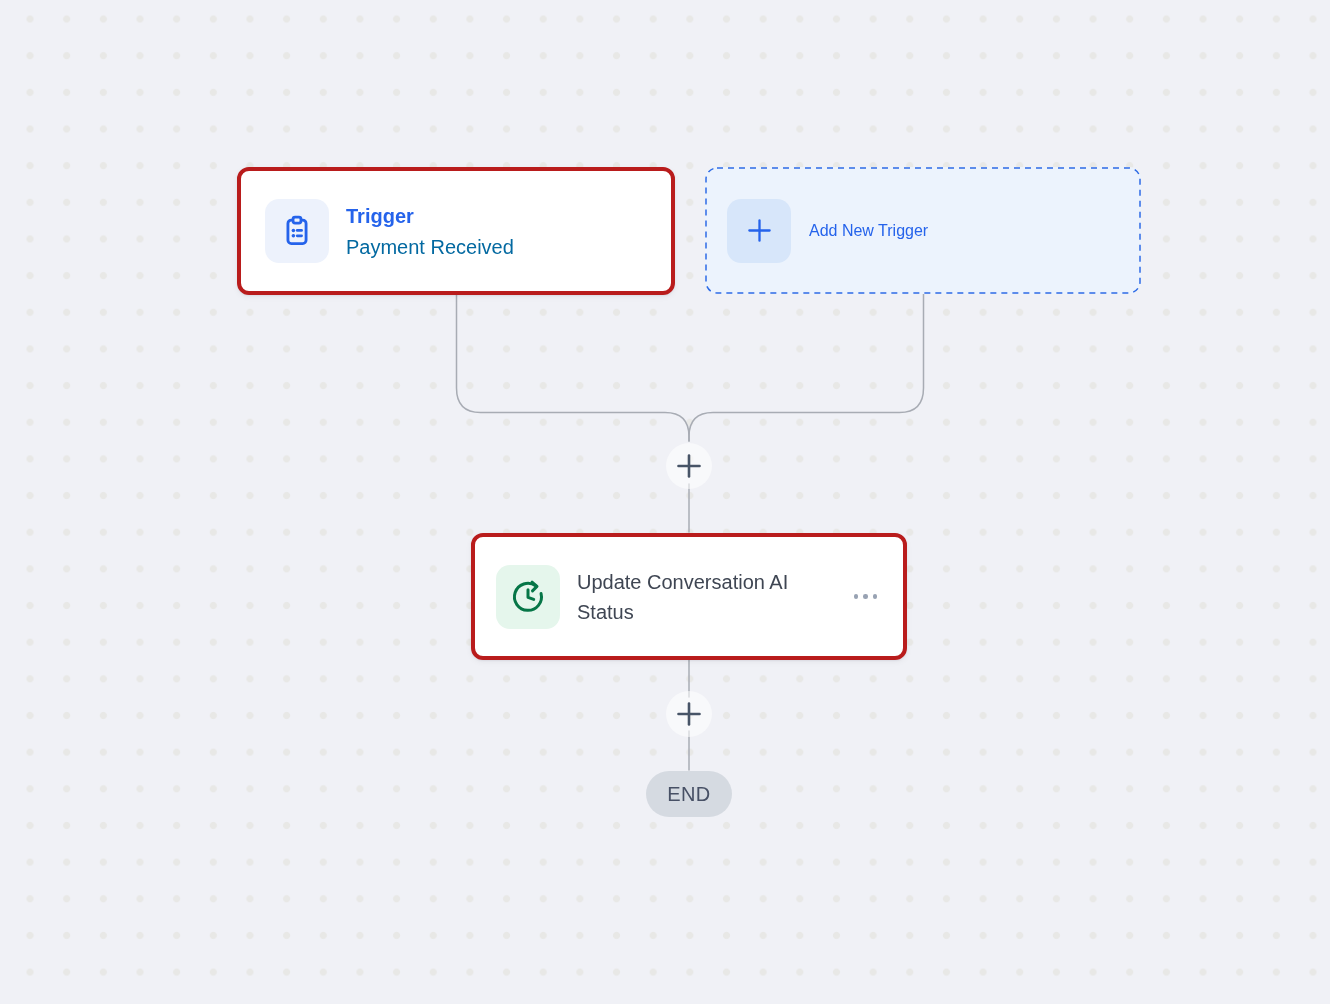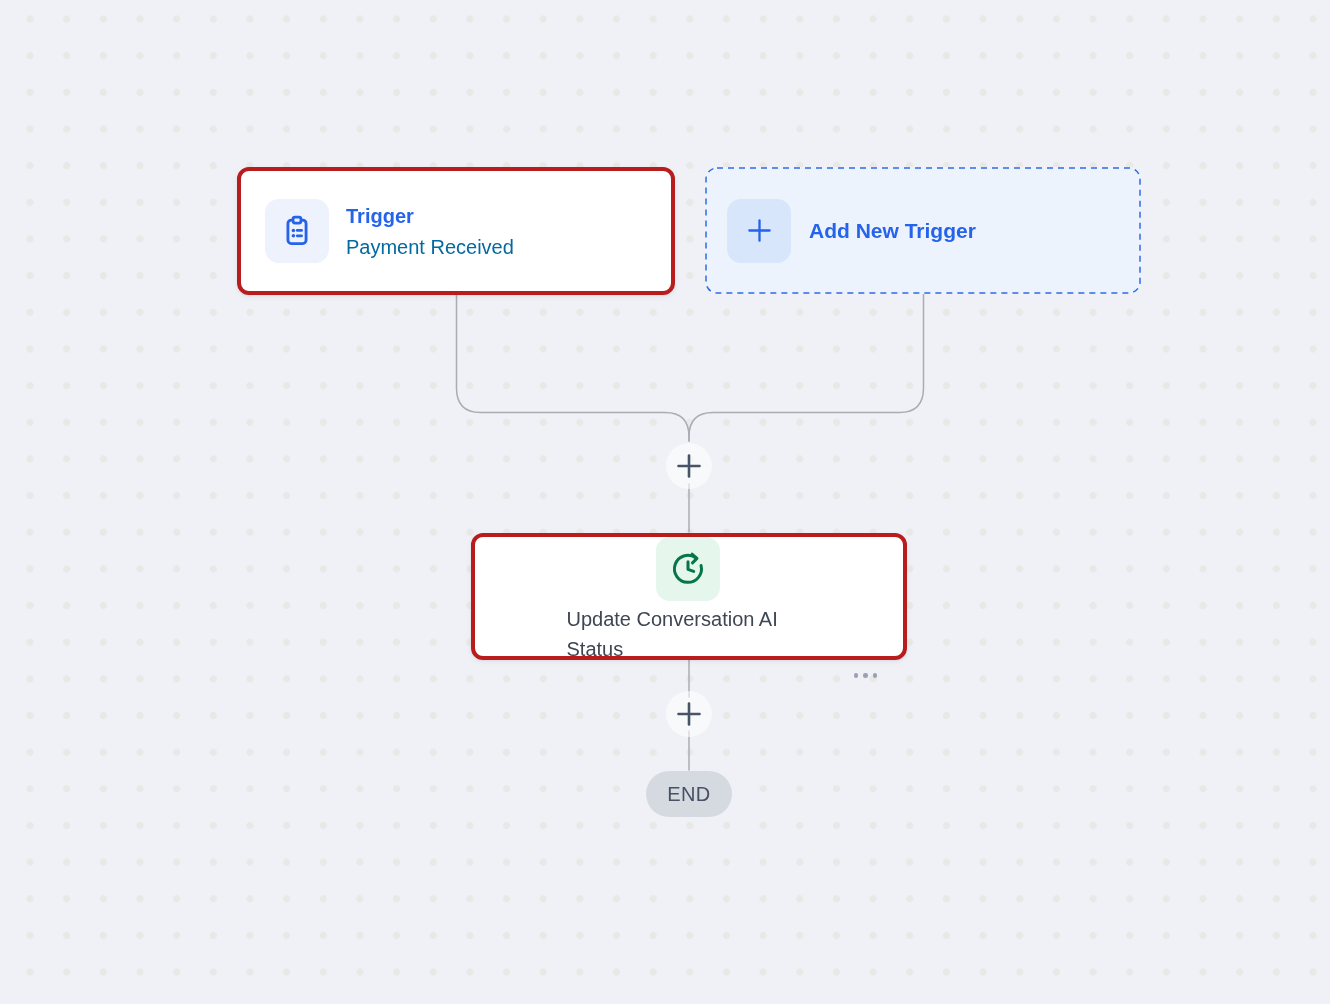--- a/index.html
+++ b/index.html
@@ -63,24 +63,24 @@
   .dash-border rect {
     x: 1px; y: 1px;
     width: calc(100% - 2px); height: calc(100% - 2px);
     rx: 11px;
     fill: none;
     stroke: #2e6be5;
     stroke-width: 1.5;
     stroke-dasharray: 6 5;
   }
   .node-add .icon-tile { background: #d7e6fa; }
-  .add-label { font-size: 21px; font-weight: 700; color: #2563eb; }
+  .add-label { font-size: 16px; font-weight: 400; color: #2563eb; }
 
   
-  .node-action { left: 471px; top: 533px; width: 436px; height: 127px; padding: 0 24px 0 21px; gap: 3px; flex-direction: column; }
+  .node-action { left: 471px; top: 533px; width: 436px; height: 127px; padding: 0 24px 0 21px; gap: 17px; }
   .node-action .icon-tile { background: #e5f6ec; }
   .action-title {
     font-size: 20px; font-weight: 400; color: #3f4653;
     line-height: 30px; max-width: 242px;
   }
   .menu-button {
     margin-left: auto;
     display: flex; gap: 5px; align-items: center;
     padding: 6px 2px;
     cursor: pointer;

